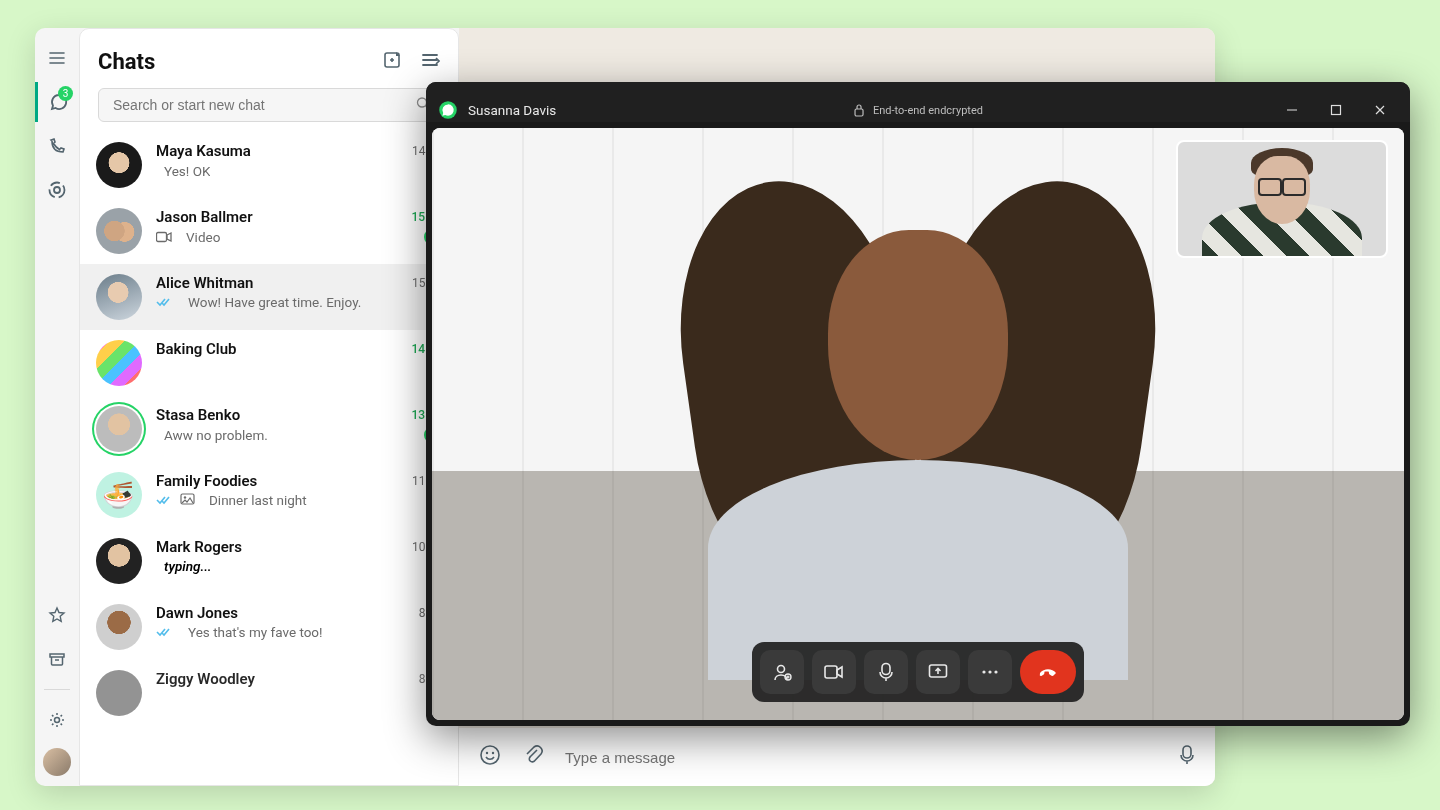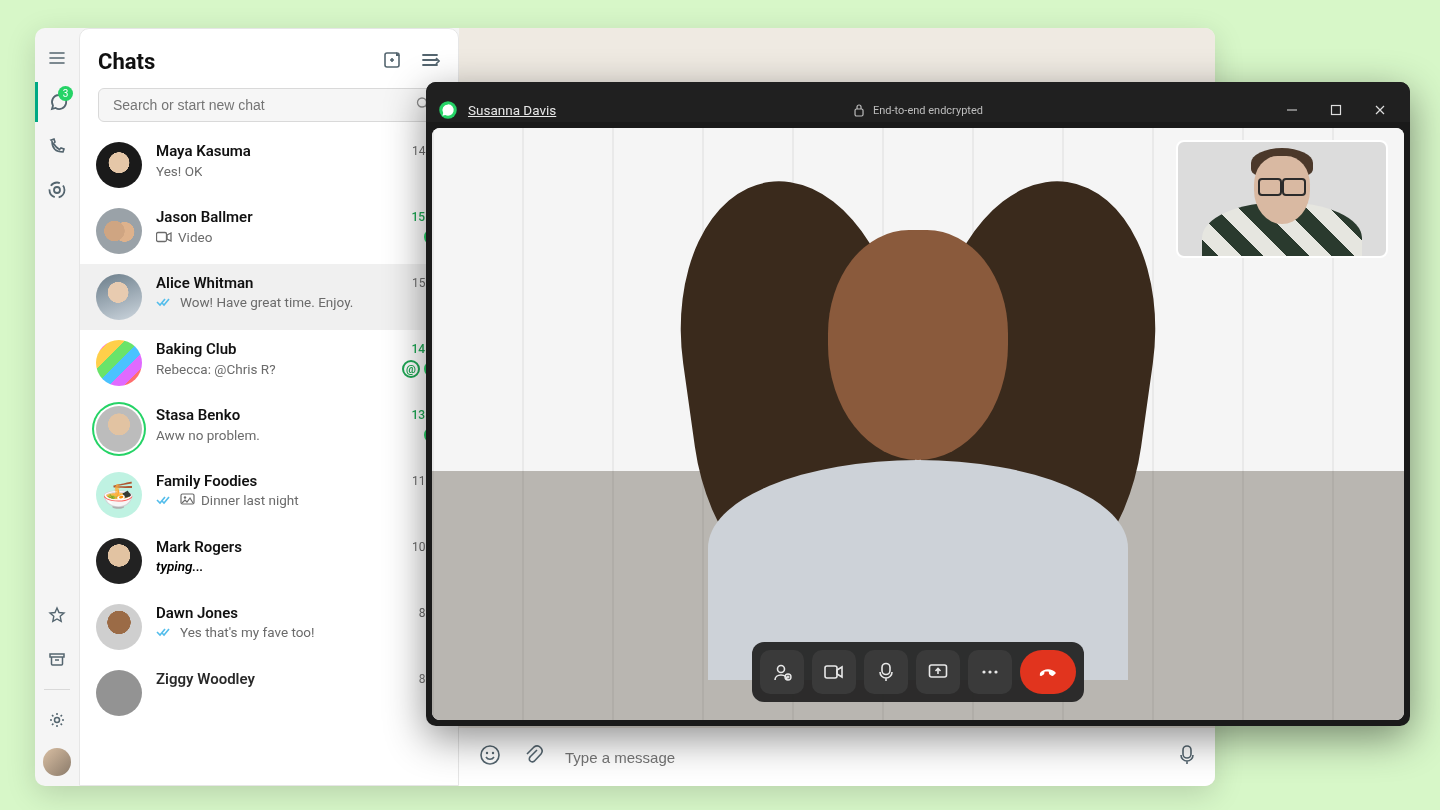--- a/index.html
+++ b/index.html
@@ -139,21 +139,21 @@
     display: flex; align-items: center; justify-content: center;
     overflow: hidden;
   }
   .avatar.ring { box-shadow: 0 0 0 2px #fff, 0 0 0 4px #25d366; }
   .chat-body { flex: 1; min-width: 0; }
   .chat-top, .chat-bot { display: flex; align-items: center; gap: 6px; }
   .chat-top .name { font-size: 15px; font-weight: 600; color: #111; white-space: nowrap; overflow: hidden; text-overflow: ellipsis; }
   .chat-top .time { margin-left: auto; font-size: 12px; color: #6b6b6b; white-space: nowrap; }
   .chat-top .time.unread { color: #1fa855; font-weight: 500; }
   .chat-bot { margin-top: 2px; font-size: 13.5px; color: #6b6b6b; }
-  .chat-bot .preview { overflow: hidden; white-space: nowrap; text-overflow: ellipsis; }
+  .chat-bot .preview { overflow: hidden; white-space: nowrap; text-overflow: ellipsis; margin-left: 8px; }
   .chat-bot .preview.typing { color: #000000; font-style: italic; font-weight: 600; }
   .chat-bot .trail { margin-left: auto; display: flex; align-items: center; gap: 4px; }
   .trail .at { color: #1fa855; font-weight: 700; font-size: 15px; border: 2px solid #1fa855; border-radius: 50%; width: 18px; height: 18px; display:flex;align-items:center;justify-content:center; font-size:11px;}
   .unread-dot {
     background: #25d366; color: #fff;
     border-radius: 999px;
     min-width: 18px; height: 18px;
     font-size: 11px;
     display: flex; align-items: center; justify-content: center;
     padding: 0 5px;
@@ -198,21 +198,20 @@
     flex-direction: column;
   }
   .call-titlebar {
     height: 40px;
     background: #202020;
     color: #e8e8e8;
     display: flex;
     align-items: center;
     padding: 16px 8px 0 12px;
     font-size: 13.5px;
-    text-decoration: underline;
   }
   .call-titlebar .wa-logo { width: 20px; height: 20px; margin-right: 10px; }
   .call-titlebar .enc {
     position: absolute;
     left: 50%; transform: translateX(-50%);
     display: flex; align-items: center; gap: 8px;
     color: #bdbdbd;
     font-size: 11px;
   }
   .call-titlebar .winbtns2 { margin-left: auto; display: flex; }
@@ -478,27 +477,20 @@
             </div>
           </div>
         </div>
 
         <div class="chat-row">
           <div class="avatar av-baking"></div>
           <div class="chat-body">
             <div class="chat-top">
               <span class="name">Baking Club</span>
               <span class="time unread">14:47</span>
-            </div>
-            <div class="chat-bot">
-              <span class="preview">Rebecca: @Chris R?</span>
-              <span class="trail">
-                <span class="at">@</span>
-                <span class="unread-dot">1</span>
-              </span>
             </div>
           </div>
         </div>
 
         <div class="chat-row">
           <div class="avatar av-stasa ring"></div>
           <div class="chat-body">
             <div class="chat-top">
               <span class="name">Stasa Benko</span>
               <span class="time unread">13:55</span>

